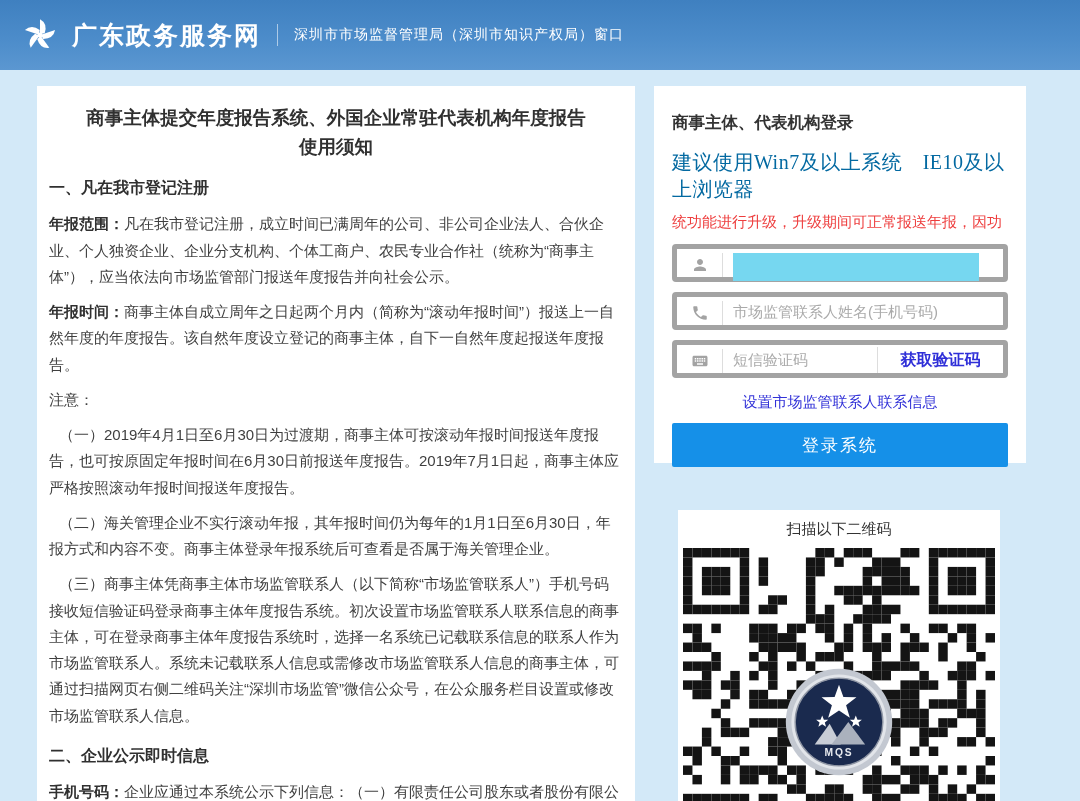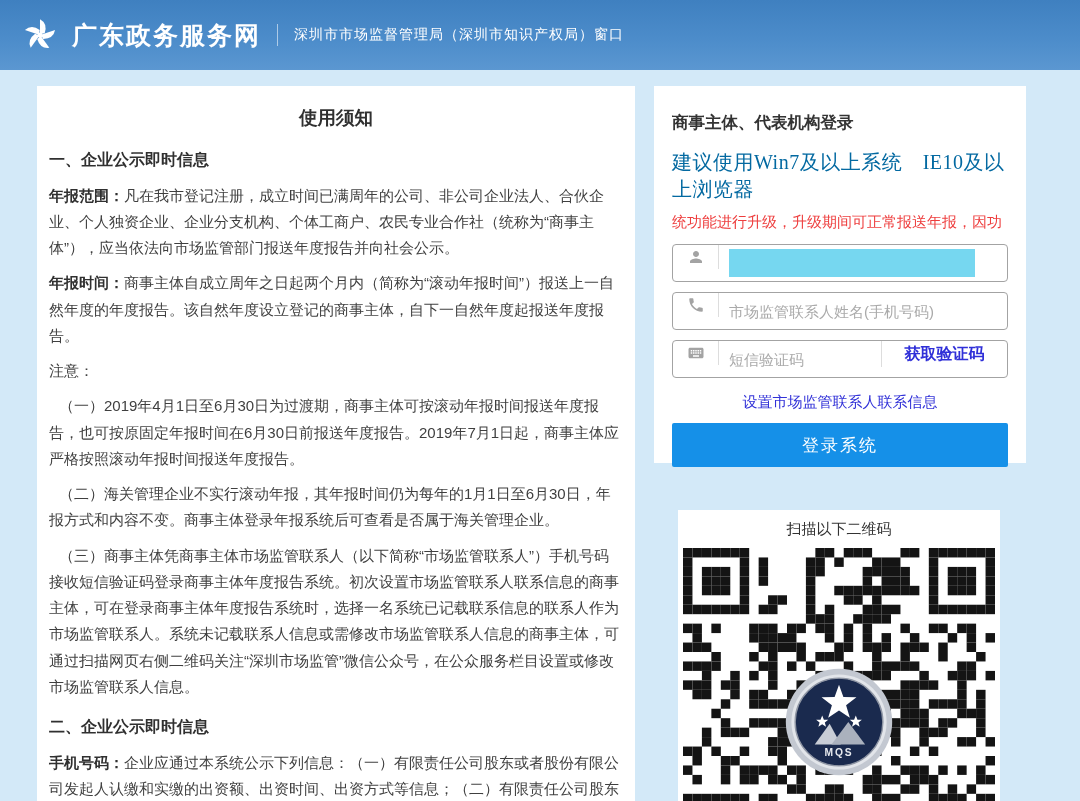--- a/index.html
+++ b/index.html
@@ -26,22 +26,22 @@
   .lead { font-weight:bold; color:#303030; }
   .indent { text-indent:10px; }
 
   
   .login-card { position:absolute; left:654px; top:86px; width:372px; height:377px;
     background:#fff; padding:16px 18px; }
   .login-title { font-size:16.5px; font-weight:bold; color:#333;margin-top:10px; }
   .browser-tip { font-size:20px; color:#0369a1; margin:15px 0 10px; letter-spacing:.5px;font-family:Liberation Serif, serif; }
   .upgrade-notice { font-size:15px; color:#ee3e3e; white-space:nowrap; overflow:hidden;
     margin:4px 0 12px; }
-  .input-row { position:relative; display:flex; align-items:flex-start; height:38px;
-    border:1px solid #a3a3a3; border-radius:4px; margin-bottom:10px; background:#fff; }
+  .input-row { position:relative; display:flex; align-items:flex-end; height:38px;
+    border:5px solid #a3a3a3; border-radius:4px; margin-bottom:10px; background:#fff; }
   .icon-cell { width:46px; height:24px; flex:0 0 auto; border-right:1px solid #ddd;
     display:flex; align-items:center; justify-content:center; color:#a3a3a3; }
   .icon-cell svg { width:18px; height:18px; fill:#a3a3a3; }
   .field { flex:1; min-width:0; height:100%; border:none; outline:none; background:transparent;
     font-size:15px; padding:0 10px; color:#333; position:relative; z-index:2;
     font-family:"Liberation Sans","DejaVu Sans",sans-serif; }
   .field::placeholder { color:#aaa; }
   .autofill { position:absolute; left:56px; top:4px; width:246px; height:28px;
     background:#76d7f0; z-index:1; }
   .get-code { width:126px; flex:0 0 auto; height:26px; border-left:1px solid #ddd;
@@ -85,24 +85,25 @@
       <circle cx="50" cy="50" r="7"></circle>
     </g>
   </svg>
   <span class="site-name">广东政务服务网</span>
   <span class="hdr-divider"></span>
   <span class="window-label">深圳市市场监督管理局（深圳市知识产权局）窗口</span>
 </div>
 
 <div class="notice-panel">
   <div class="notice-title">
+    <div>商事主体提交年度报告系统、外国企业常驻代表机构年度报告</div>
     <div>使用须知</div>
   </div>
 
-  <div class="sec-heading">一、企业公示即时信息</div>
+  <div class="sec-heading">一、凡在我市登记注册</div>
 
   <p><span class="lead">年报范围：</span><span>凡在我市登记注册，成立时间已满周年的公司、非公司企业法人、合伙企业、个人独资企业、企业分支机构、个体工商户、农民专业合作社（统称为“商事主体”），应当依法向市场监管部门报送年度报告并向社会公示。</span></p>
 
   <p><span class="lead">年报时间：</span><span>商事主体自成立周年之日起两个月内（简称为“滚动年报时间”）报送上一自然年度的年度报告。该自然年度设立登记的商事主体，自下一自然年度起报送年度报告。</span></p>
 
   <p>注意：</p>
 
   <p class="indent">（一）2019年4月1日至6月30日为过渡期，商事主体可按滚动年报时间报送年度报告，也可按原固定年报时间在6月30日前报送年度报告。2019年7月1日起，商事主体应严格按照滚动年报时间报送年度报告。</p>
   <p class="indent">（二）海关管理企业不实行滚动年报，其年报时间仍为每年的1月1日至6月30日，年报方式和内容不变。商事主体登录年报系统后可查看是否属于海关管理企业。</p>
   <p class="indent">（三）商事主体凭商事主体市场监管联系人（以下简称“市场监管联系人”）手机号码接收短信验证码登录商事主体年度报告系统。初次设置市场监管联系人联系信息的商事主体，可在登录商事主体年度报告系统时，选择一名系统已记载联系信息的联系人作为市场监管联系人。系统未记载联系人信息或需修改市场监管联系人信息的商事主体，可通过扫描网页右侧二维码关注“深圳市场监管”微信公众号，在公众服务栏目设置或修改市场监管联系人信息。</p>

